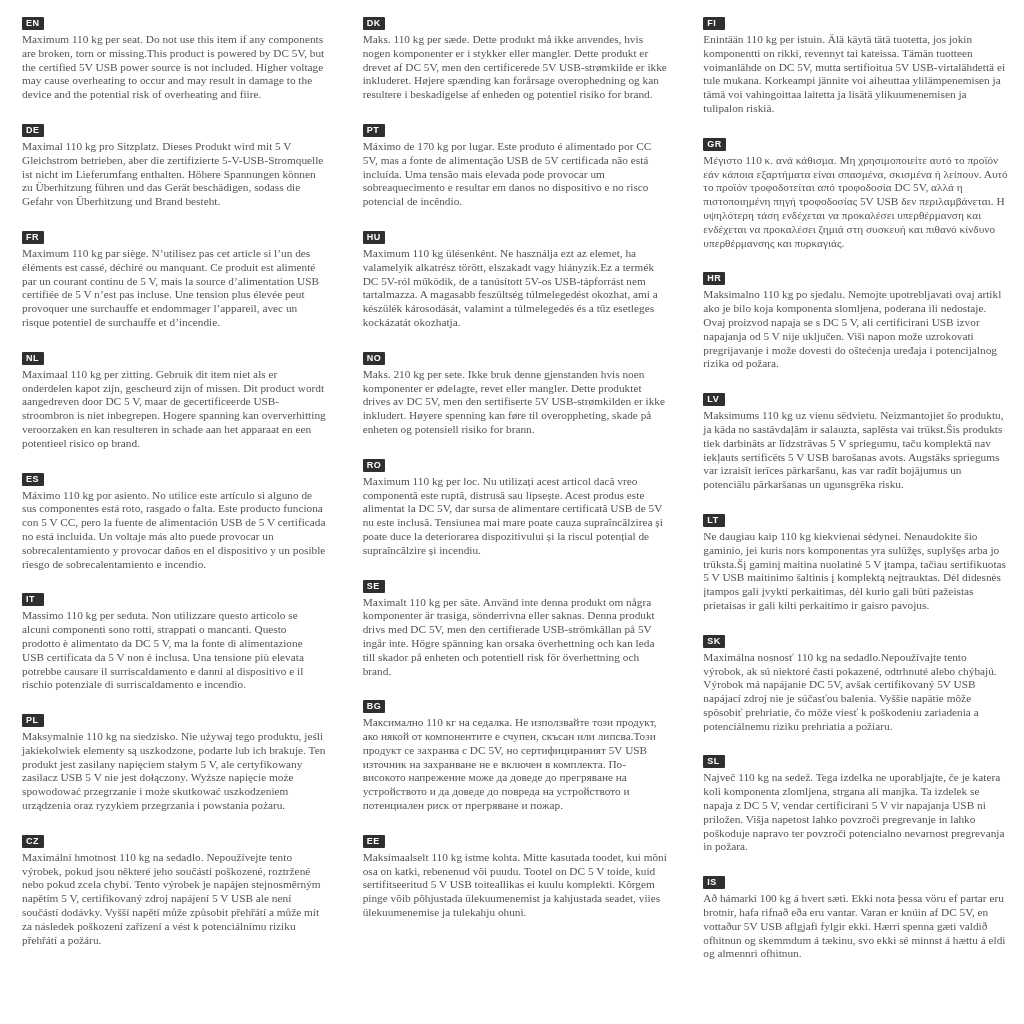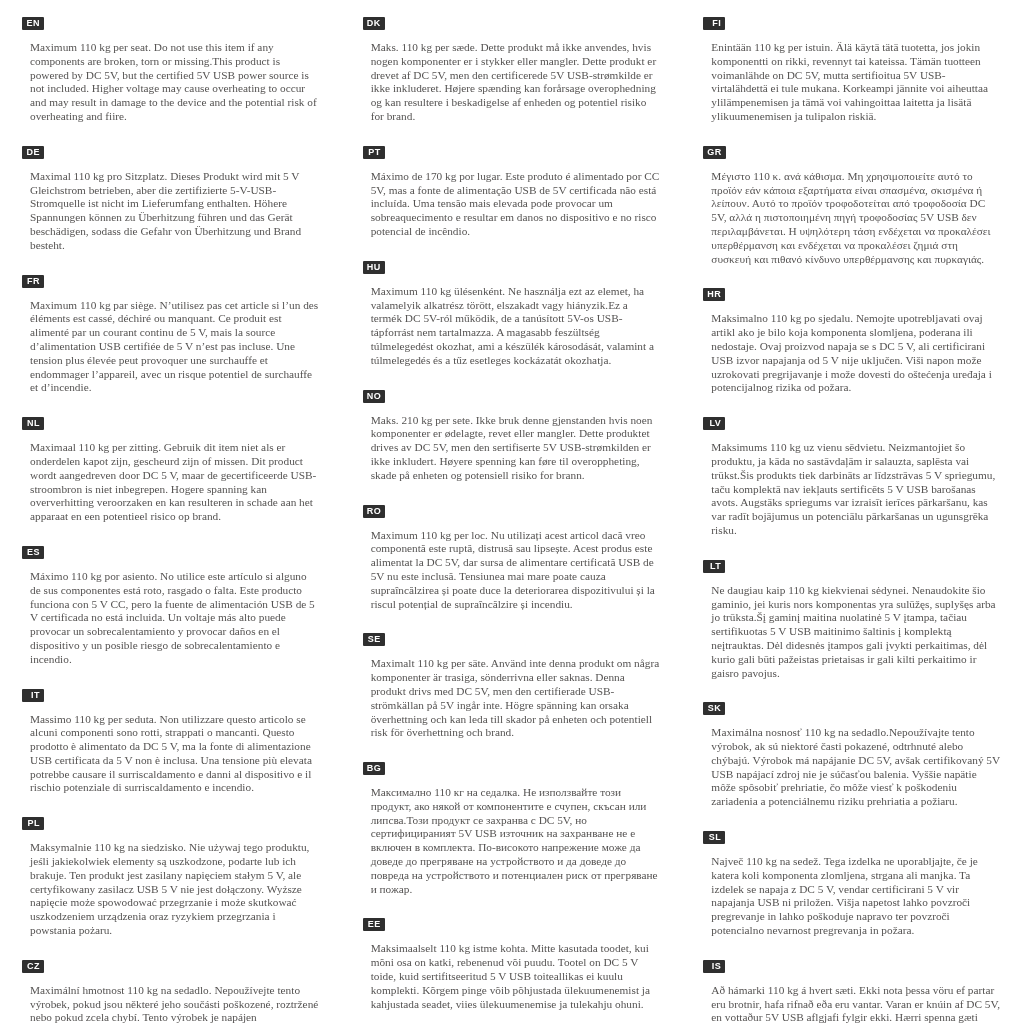--- a/index.html
+++ b/index.html
@@ -31,27 +31,27 @@
   .lang-badge {
     display: inline-block;
     background: #2f2f2f;
     color: #ffffff;
     font-family: "Liberation Sans", sans-serif;
     font-size: 9px;
     font-weight: bold;
     line-height: 1;
     padding: 2px 4px 2px 4px;
     min-width: 14px;
-    text-align: right;
+    text-align: left;
     letter-spacing: 0.5px;
     border-radius: 1px;
     margin-bottom: 3px;
   }
   .lang-text {
-    margin: 8px;
+    margin: 0;
     font-size: 11.3px;
     line-height: 13.8px;
     color: #555352;
     text-align: left;
   }
 </style>
 </head>
 <body>
 
 <div class="page">
@@ -168,16 +168,16 @@
     <p class="lang-text">Maximálna nosnosť 110 kg na sedadlo.Nepoužívajte tento výrobok, ak sú niektoré časti pokazené, odtrhnuté alebo chýbajú. Výrobok má napájanie DC 5V, avšak certifikovaný 5V USB napájací zdroj nie je súčasťou balenia. Vyššie napätie môže spôsobiť prehriatie, čo môže viesť k poškodeniu zariadenia a potenciálnemu riziku prehriatia a požiaru.</p>
   </section>
 
   <section class="lang-section">
     <div class="lang-badge">SL</div>
     <p class="lang-text">Največ 110 kg na sedež. Tega izdelka ne uporabljajte, če je katera koli komponenta zlomljena, strgana ali manjka. Ta izdelek se napaja z DC 5 V, vendar certificirani 5 V vir napajanja USB ni priložen. Višja napetost lahko povzroči pregrevanje in lahko poškoduje napravo ter povzroči potencialno nevarnost pregrevanja in požara.</p>
   </section>
 
   <section class="lang-section">
     <div class="lang-badge">IS</div>
-    <p class="lang-text">Að hámarki 110 kg á hvert sæti. Ekki nota þessa vöru ef partar eru brotnir, hafa rifnað eða eru vantar. Varan er knúin af DC 5V, en vottaður 5V USB aflgjafi fylgir ekki. Hærri spenna gæti valdið ofhitnun og skemmdum á tækinu, svo ekki sé minnst á hættu á eldi og almennri ofhitnun.</p>
+    <p class="lang-text">Að hámarki 100 kg á hvert sæti. Ekki nota þessa vöru ef partar eru brotnir, hafa rifnað eða eru vantar. Varan er knúin af DC 5V, en vottaður 5V USB aflgjafi fylgir ekki. Hærri spenna gæti valdið ofhitnun og skemmdum á tækinu, svo ekki sé minnst á hættu á eldi og almennri ofhitnun.</p>
   </section>
 </div>
 </div>
 
 </body></html>

